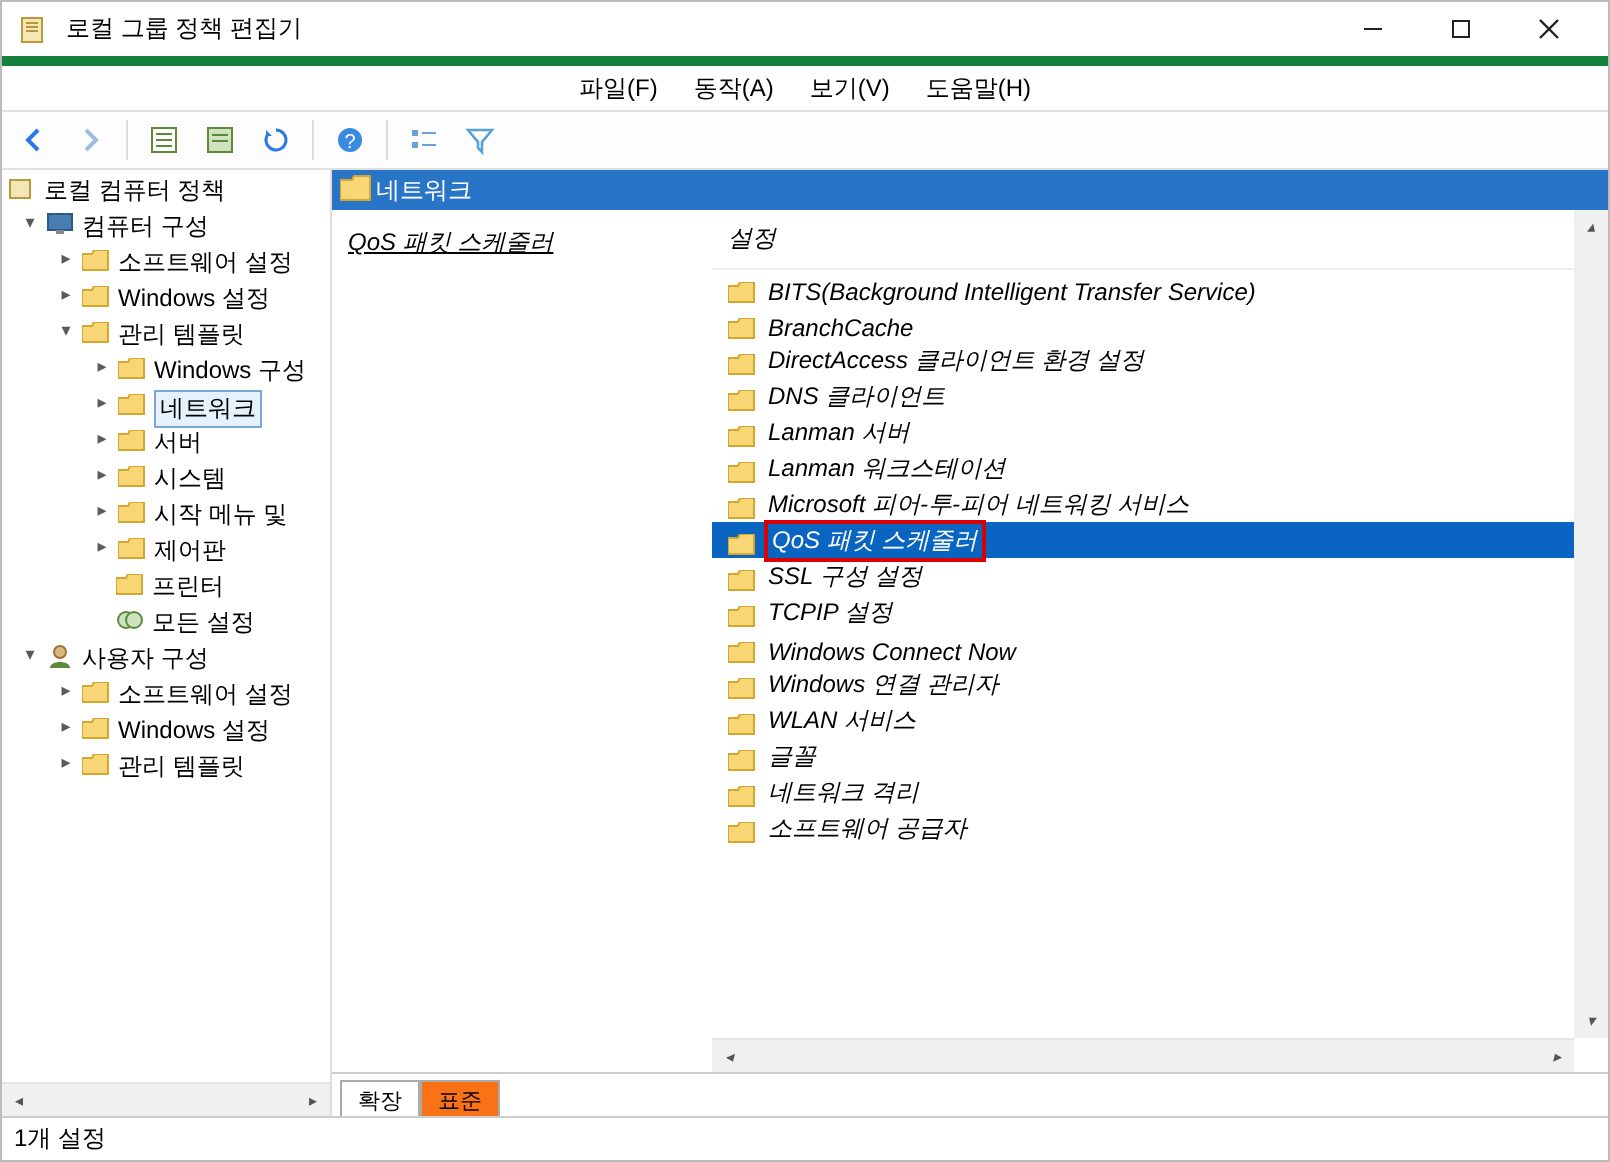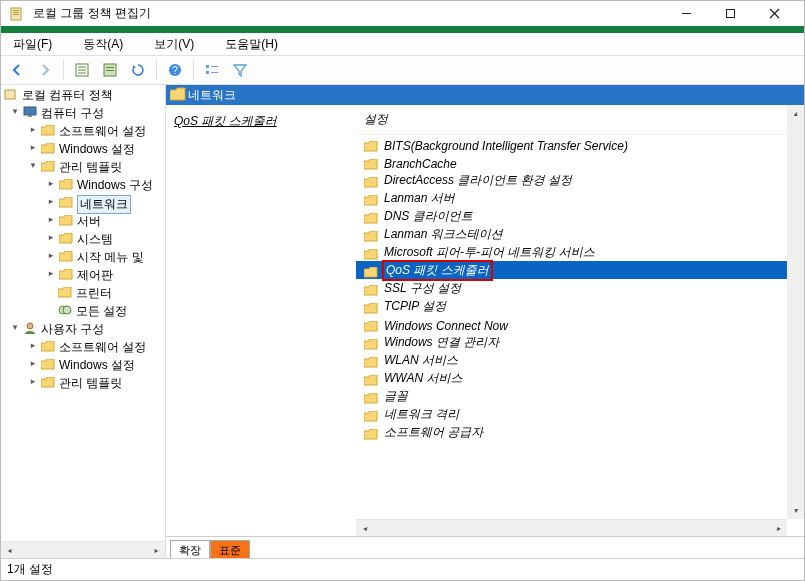--- a/index.html
+++ b/index.html
@@ -1,23 +1,23 @@
 <!DOCTYPE html>
 <html><head>
 <meta charset="utf-8">
 <style>
 * { box-sizing: border-box; margin: 0; padding: 0; font-family: "Malgun Gothic", "Segoe UI", sans-serif; }
 body { background: #fff; }
 .window { width: 805px; height: 581px; border: 1px solid #bbb; display: flex; flex-direction: column; background: #fff; box-shadow: 0 0 0 20px #fff; margin: 0; }
-.titlebar { height: 32px; display: flex; align-items: center; padding: 0 8px; border-bottom: 7px solid #15803d; }
+.titlebar { height: 32px; display: flex; align-items: center; padding: 0 8px; border-bottom: 5px solid #15803d; }
 .titlebar .app-icon { width: 16px; height: 16px; margin-right: 8px; }
 .titlebar .title { font-size: 12px; flex: 1; }
 .titlebar .ctrl { width: 44px; height: 30px; display: flex; align-items: center; justify-content: center; }
 .ctrl svg { width: 11px; height: 11px; }
-.menubar { height: 22px; display: flex; align-items: center; padding: 0 4px; font-size: 12px; gap: 15px; }
+.menubar { height: 22px; display: flex; align-items: center; padding: 0 4px; font-size: 12px; gap: 2px; justify-content: center; }
 .menubar .menu-item { padding: 2px 8px; }
 .toolbar { height: 30px; border-top: 1px solid #e0e0e0; border-bottom: 1px solid #e0e0e0; display: flex; align-items: center; padding: 0 4px; gap: 4px; background: #fdfdfd; }
 .tb-btn { width: 24px; height: 24px; display: flex; align-items: center; justify-content: center; }
 .tb-sep { width: 1px; height: 20px; background: #ddd; margin: 0 2px; }
 .content { flex: 1; display: flex; overflow: hidden; }
 .left-pane { width: 165px; min-width: 165px; border-right: 1px solid #ddd; font-size: 12px; overflow: hidden; position: relative; display:flex; flex-direction:column;}
 .tree { flex:1; overflow:hidden; padding-top:2px;}
 .tree-node { display: flex; align-items: flex-start; height: 18px; white-space: nowrap; padding-right:2px;}
 .tree-toggle { width: 12px; height: 12px; display: inline-flex; align-items: center; justify-content: center; margin-right: 1px; font-size: 9px; color: #5a5a5a; }
 .tree-icon { width: 16px; height: 14px; display: inline-flex; align-items: center; justify-content: center; margin-right: 3px; }
@@ -348,36 +348,36 @@
                   </svg>
                 </span>
                 <span class="list-label">DirectAccess 클라이언트 환경 설정</span>
               </div>
               <div class="list-row">
                 <span class="list-icon">
                   <svg class="folder-icon" viewBox="0 0 14 11">
                     <path d="M0 2 L5 2 L6 0 L13 0 L13 10 L0 10 Z" fill="#f8d575" stroke="#d4a830"></path>
                   </svg>
                 </span>
+                <span class="list-label">DNS 클라이언트</span>
+              </div>
+              <div class="list-row">
+                <span class="list-icon">
+                  <svg class="folder-icon" viewBox="0 0 14 11">
+                    <path d="M0 2 L5 2 L6 0 L13 0 L13 10 L0 10 Z" fill="#f8d575" stroke="#d4a830"></path>
+                  </svg>
+                </span>
                 <span class="list-label">Lanman 서버</span>
               </div>
               <div class="list-row">
                 <span class="list-icon">
                   <svg class="folder-icon" viewBox="0 0 14 11">
                     <path d="M0 2 L5 2 L6 0 L13 0 L13 10 L0 10 Z" fill="#f8d575" stroke="#d4a830"></path>
                   </svg>
                 </span>
-                <span class="list-label">DNS 클라이언트</span>
-              </div>
-              <div class="list-row">
-                <span class="list-icon">
-                  <svg class="folder-icon" viewBox="0 0 14 11">
-                    <path d="M0 2 L5 2 L6 0 L13 0 L13 10 L0 10 Z" fill="#f8d575" stroke="#d4a830"></path>
-                  </svg>
-                </span>
                 <span class="list-label">Lanman 워크스테이션</span>
               </div>
               <div class="list-row">
                 <span class="list-icon">
                   <svg class="folder-icon" viewBox="0 0 14 11">
                     <path d="M0 2 L5 2 L6 0 L13 0 L13 10 L0 10 Z" fill="#f8d575" stroke="#d4a830"></path>
                   </svg>
                 </span>
                 <span class="list-label">Microsoft 피어-투-피어 네트워킹 서비스</span>
               </div>
@@ -421,28 +421,20 @@
                 </span>
                 <span class="list-label">Windows 연결 관리자</span>
               </div>
               <div class="list-row">
                 <span class="list-icon">
                   <svg class="folder-icon" viewBox="0 0 14 11">
                     <path d="M0 2 L5 2 L6 0 L13 0 L13 10 L0 10 Z" fill="#f8d575" stroke="#d4a830"></path>
                   </svg>
                 </span>
                 <span class="list-label">WLAN 서비스</span>
-              </div>
-              <div class="list-row">
-                <span class="list-icon">
-                  <svg class="folder-icon" viewBox="0 0 14 11">
-                    <path d="M0 2 L5 2 L6 0 L13 0 L13 10 L0 10 Z" fill="#f8d575" stroke="#d4a830"></path>
-                  </svg>
-                </span>
-                <span class="list-label">WWAN 서비스</span>
               </div>
               <div class="list-row">
                 <span class="list-icon">
                   <svg class="folder-icon" viewBox="0 0 14 11">
                     <path d="M0 2 L5 2 L6 0 L13 0 L13 10 L0 10 Z" fill="#f8d575" stroke="#d4a830"></path>
                   </svg>
                 </span>
                 <span class="list-label">글꼴</span>
               </div>
               <div class="list-row">

